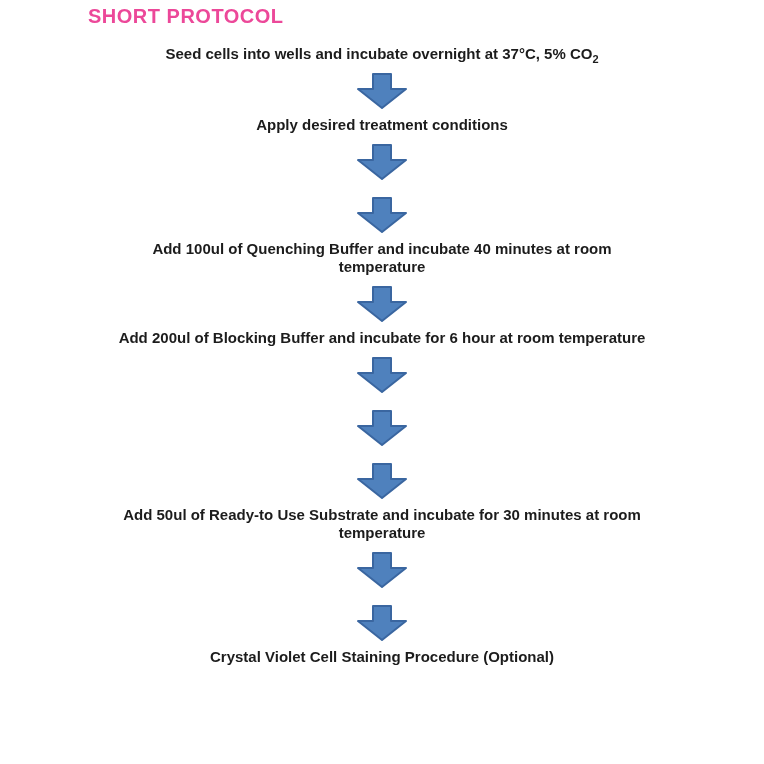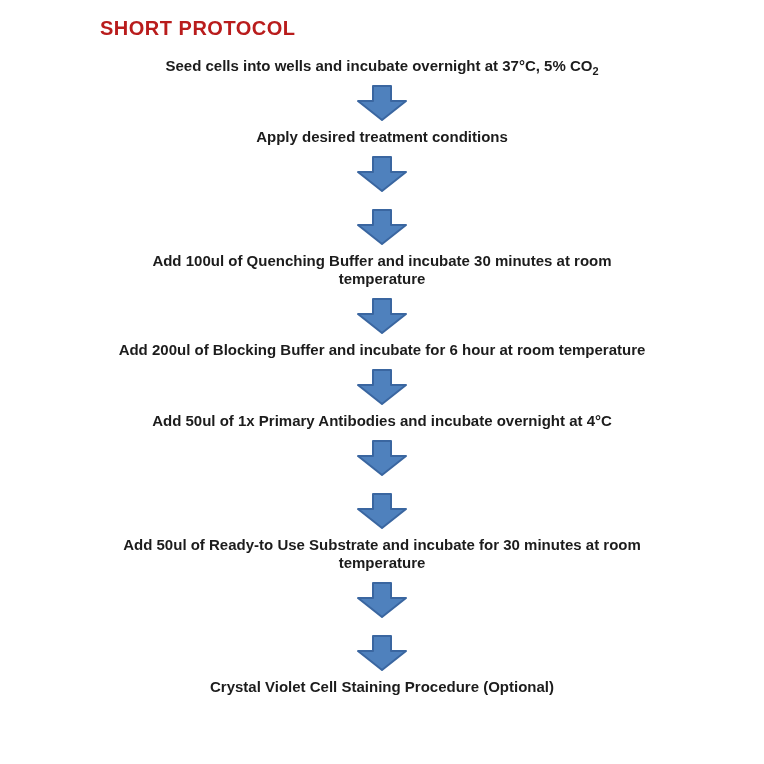--- a/index.html
+++ b/index.html
@@ -9,25 +9,25 @@
   }
   .page {
     position: relative;
     width: 764px;
     height: 764px;
     background: #ffffff;
     overflow: hidden;
     font-family: "Liberation Sans", "DejaVu Sans", sans-serif;
   }
   .title {
-    margin: 12px;
+    margin: 0;
     padding: 5px 0 0 88px;
     font-size: 20px;
     font-weight: 700;
-    color: #b91c1c;
+    color: #ec4899;
     letter-spacing: 0.5px;
   }
   .flow {
     display: flex;
     flex-direction: column;
     align-items: center;
     margin-top: 17px;
     width: 100%;
   }
   .step {
@@ -83,43 +83,40 @@
   </div>
 
 
   <div class="arrow-wrap">
     <svg width="52" height="36" viewBox="0 0 52 36" aria-hidden="true">
       <polygon points="17,1 35,1 35,16 50,16 26,35 2,16 17,16" stroke-width="2" stroke-linejoin="round" fill="#4f81bd" stroke="#3a66a0"></polygon>
     </svg>
   </div>
 
   <div class="step">
-    <div class="step-text"><span>Add 100ul of Quenching Buffer and incubate 30 minutes at room
+    <div class="step-text"><span>Add 100ul of Quenching Buffer and incubate 40 minutes at room
 temperature</span></div>
   </div>
 
   <div class="arrow-wrap">
     <svg width="52" height="36" viewBox="0 0 52 36" aria-hidden="true">
       <polygon points="17,1 35,1 35,16 50,16 26,35 2,16 17,16" stroke-width="2" stroke-linejoin="round" fill="#4f81bd" stroke="#3a66a0"></polygon>
     </svg>
   </div>
 
   <div class="step">
     <div class="step-text"><span>Add 200ul of Blocking Buffer and incubate for 6 hour at room temperature</span></div>
   </div>
 
   <div class="arrow-wrap">
     <svg width="52" height="36" viewBox="0 0 52 36" aria-hidden="true">
       <polygon points="17,1 35,1 35,16 50,16 26,35 2,16 17,16" stroke-width="2" stroke-linejoin="round" fill="#4f81bd" stroke="#3a66a0"></polygon>
     </svg>
   </div>
 
-  <div class="step">
-    <div class="step-text"><span>Add 50ul of 1x Primary Antibodies and incubate overnight at 4°C</span></div>
-  </div>
 
   <div class="arrow-wrap">
     <svg width="52" height="36" viewBox="0 0 52 36" aria-hidden="true">
       <polygon points="17,1 35,1 35,16 50,16 26,35 2,16 17,16" stroke-width="2" stroke-linejoin="round" fill="#4f81bd" stroke="#3a66a0"></polygon>
     </svg>
   </div>
 
 
   <div class="arrow-wrap">
     <svg width="52" height="36" viewBox="0 0 52 36" aria-hidden="true">

